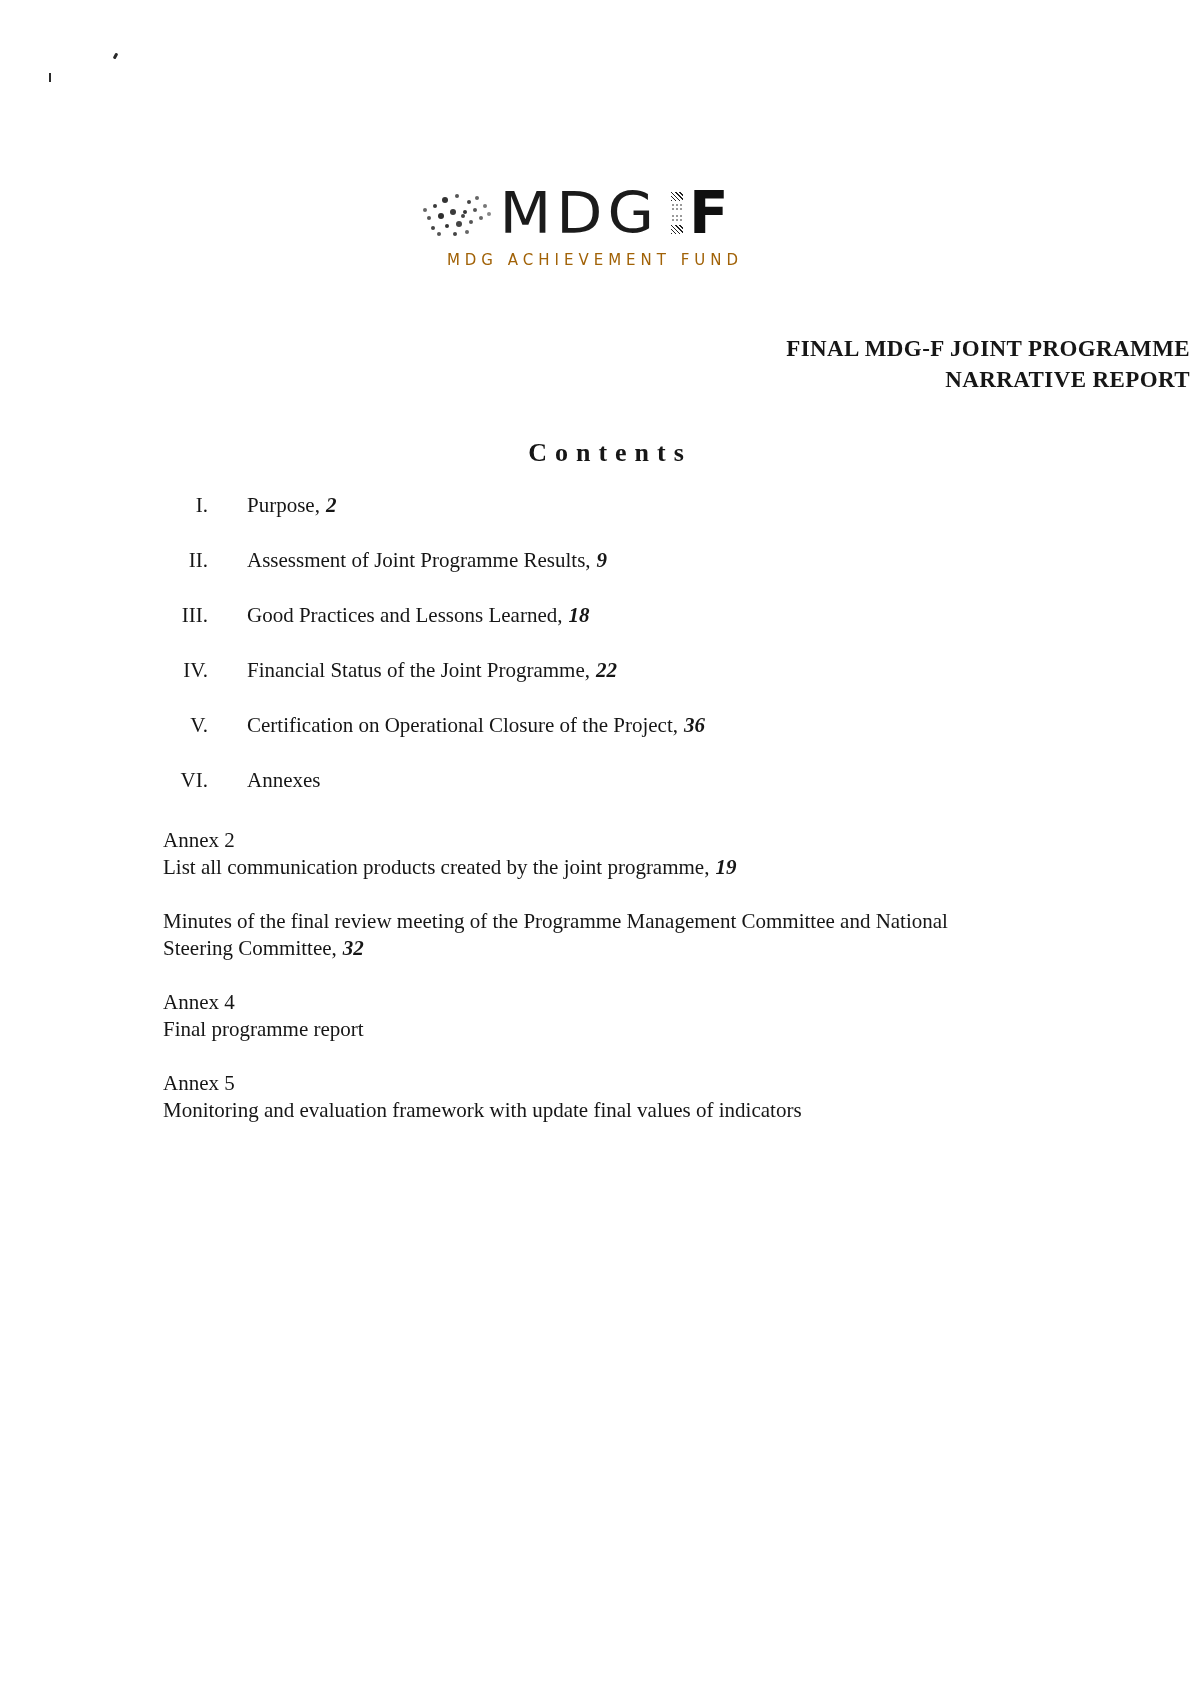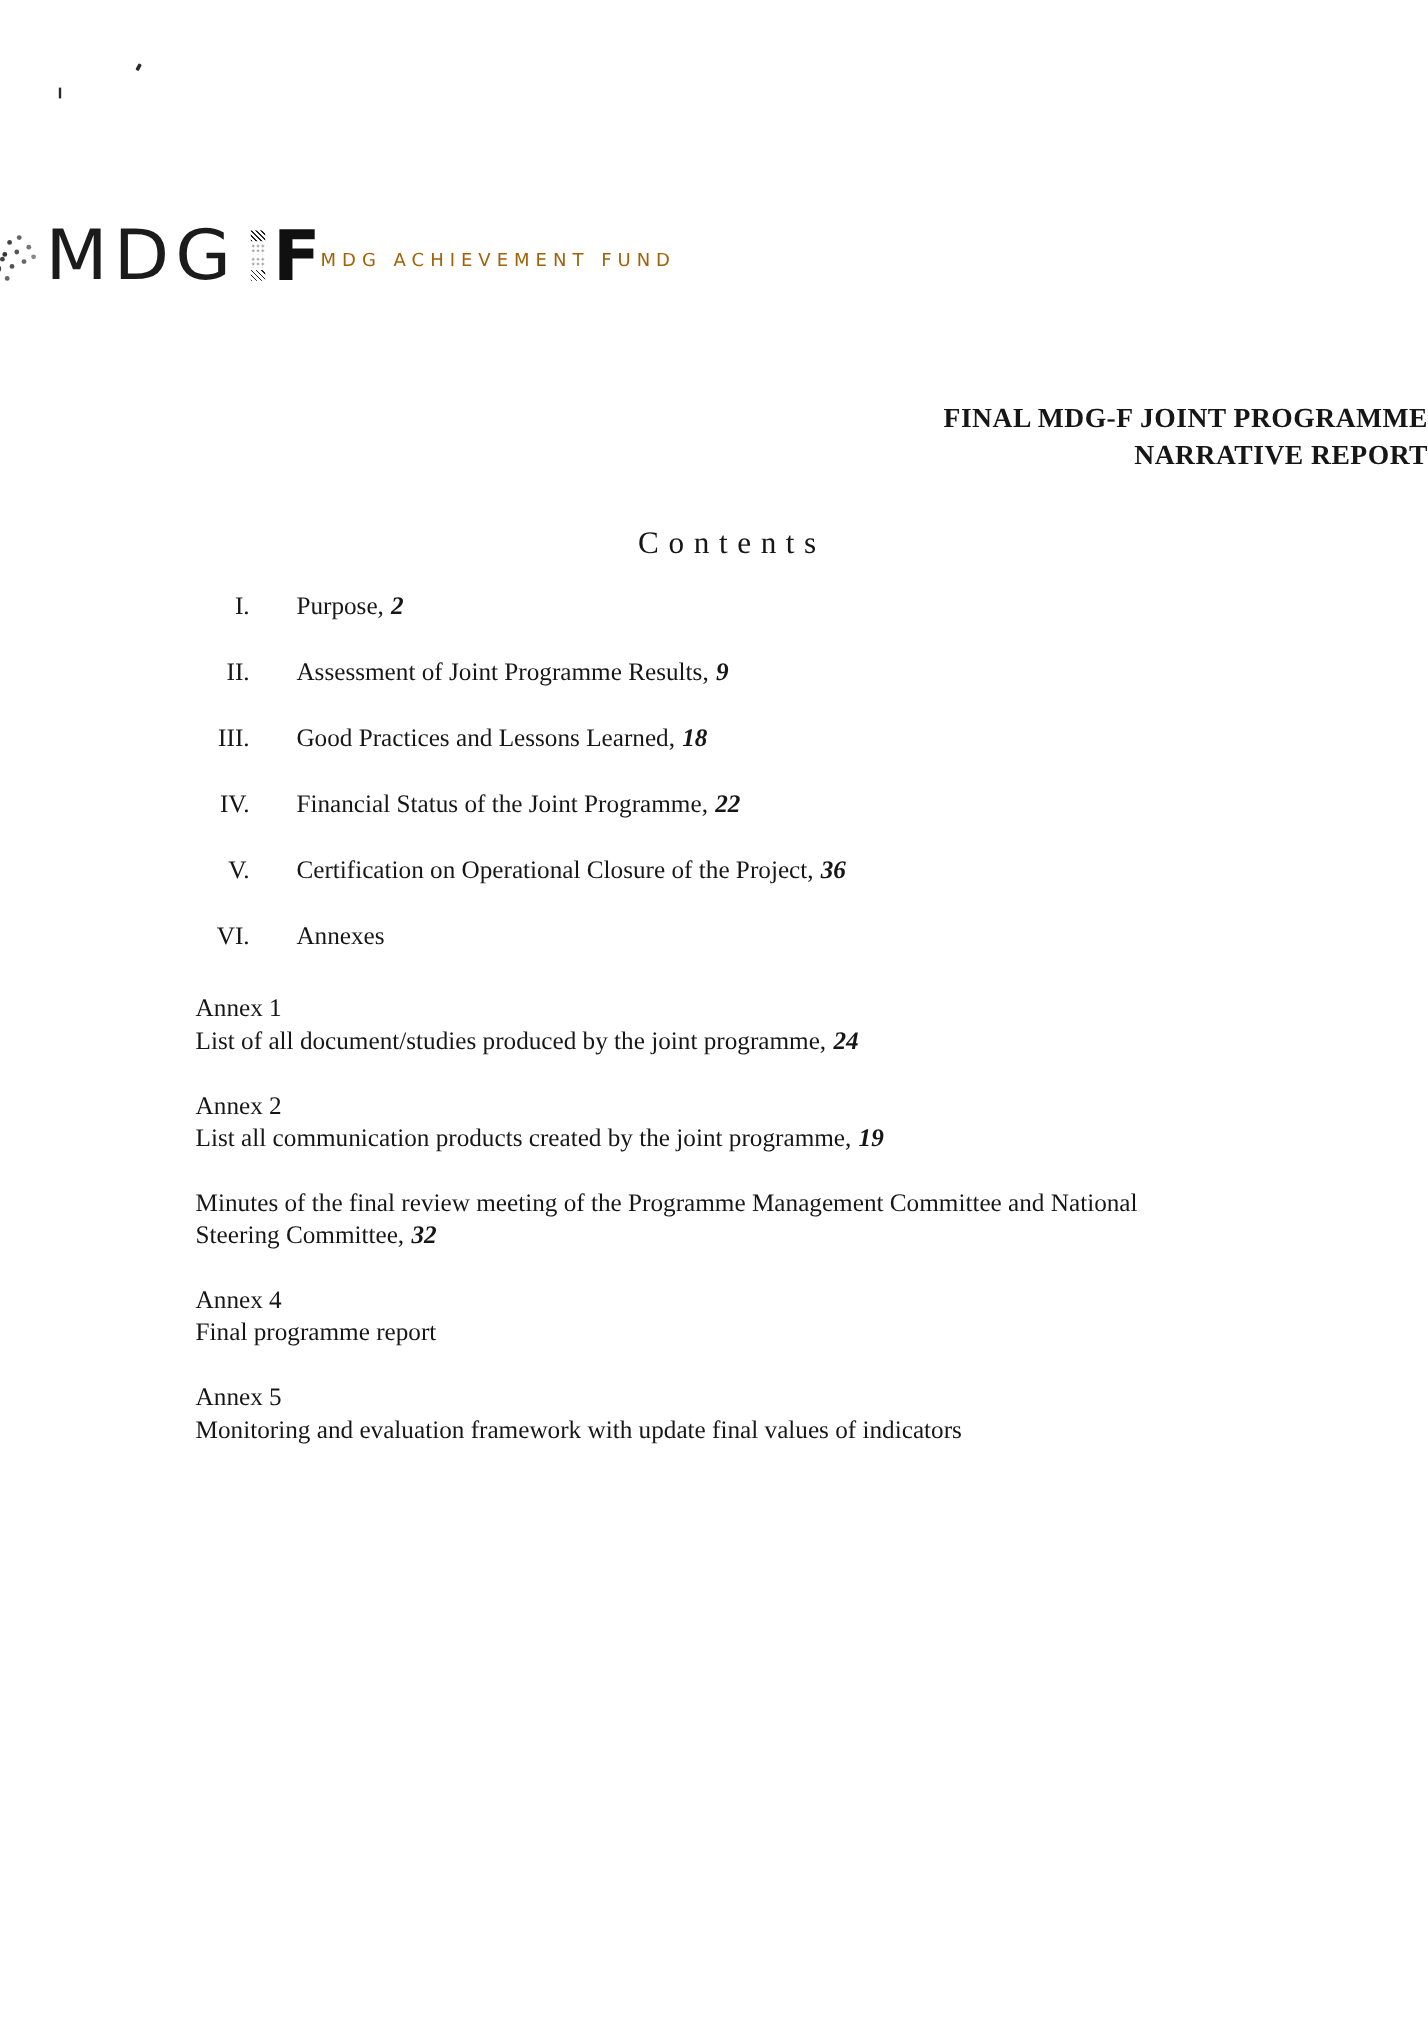--- a/index.html
+++ b/index.html
@@ -11,21 +11,21 @@
     color:#161616;
     font-family:"Liberation Serif","DejaVu Serif",serif;
     overflow:hidden;
   }
 
   
   .artifact-1{position:absolute;left:114px;top:53px;width:3px;height:6px;background:#2a2a2a;transform:rotate(28deg);border-radius:1px;}
   .artifact-2{position:absolute;left:49px;top:73px;width:2px;height:9px;background:#2a2a2a;}
 
   
-  .logo{position:absolute;top:183px;left:0;right:0;display:flex;flex-direction:row;align-items:center;}
+  .logo{position:absolute;top:183px;left:0;right:0;display:flex;flex-direction:column;align-items:center;}
   .logo-row{display:flex;align-items:center;}
   .splatter{width:4px;height:4px;position:relative;margin-right:34px;margin-top:6px;
     background:#444;border-radius:50%;
     box-shadow:
       -28px -10px 0 0 #3a3a3a, -18px -16px 0 1px #333, -6px -20px 0 0 #555,
       6px -14px 0 0 #444, 14px -18px 0 0 #666, -34px 2px 0 0 #555,
       -22px 0px 0 1px #2e2e2e, -10px -4px 0 1px #3a3a3a, 2px -4px 0 0 #333,
       12px -6px 0 0 #555, 22px -10px 0 0 #777, -30px 12px 0 0 #444,
       -16px 10px 0 0 #333, -4px 8px 0 1px #444, 8px 6px 0 0 #555,
       18px 2px 0 0 #666, -24px 18px 0 0 #555, -8px 18px 0 0 #444,
@@ -51,21 +51,21 @@
     font-family:"DejaVu Sans","Liberation Sans",sans-serif;
     font-size:15px;letter-spacing:5px;color:#a16207;
   }
 
   
   .title{position:absolute;top:333px;left:0;right:0;text-align:right;padding-left:40px;
     font-weight:bold;font-size:23px;line-height:31px;letter-spacing:0.4px;}
 
   
   .contents-heading{position:absolute;top:438px;left:0;right:0;text-align:center;padding-left:30px;
-    font-weight:normal;font-size:26px;letter-spacing:8px;}
+    font-weight:bold;font-size:26px;letter-spacing:8px;}
 
   
   .toc{position:absolute;top:494px;left:163px;right:120px;font-size:21px;line-height:22px;}
   .toc-row{display:flex;align-items:baseline;margin-bottom:33px;}
   .numeral{width:45px;text-align:right;margin-right:39px;flex:none;}
   .pg{font-weight:bold;font-style:italic;margin-left:6px;}
 
   
   .annexes{position:absolute;top:827px;left:163px;width:790px;font-size:21px;line-height:27px;}
   .annex{margin-bottom:27px;}
@@ -122,24 +122,20 @@
       <span class="toc-text"><span>Certification on Operational Closure of the Project,</span><span class="pg">36</span></span>
     </div>
     <div class="toc-row">
       <span class="numeral">VI.</span>
       <span class="toc-text"><span>Annexes</span><span class="pg"></span></span>
     </div>
   </div>
 
   <div class="annexes">
     <div class="annex">
-      <div class="annex-label">Annex 1</div>
-      <div class="annex-text"><span>List of all document/studies produced by the joint programme,</span><span class="pg">24</span></div>
-    </div>
-    <div class="annex">
       <div class="annex-label">Annex 2</div>
       <div class="annex-text"><span>List all communication products created by the joint programme,</span><span class="pg">19</span></div>
     </div>
     <div class="annex">
       <div class="annex-text"><span>Minutes of the final review meeting of the Programme Management Committee and National Steering Committee,</span><span class="pg">32</span></div>
     </div>
     <div class="annex">
       <div class="annex-label">Annex 4</div>
       <div class="annex-text"><span>Final programme report</span><span class="pg"></span></div>
     </div>

